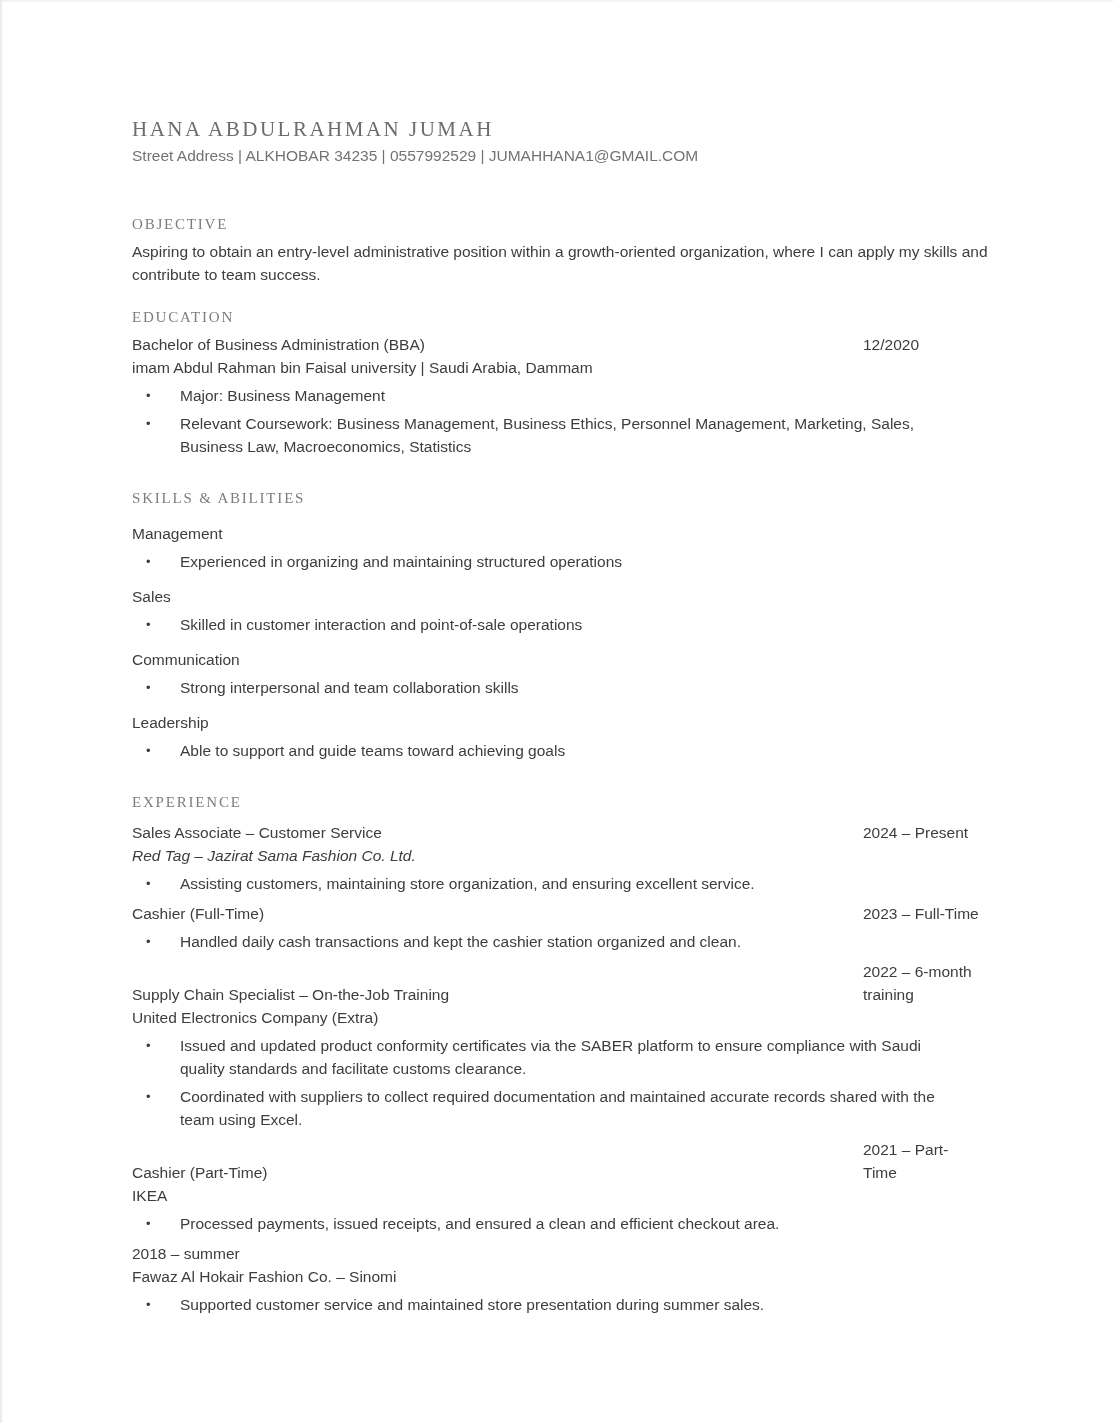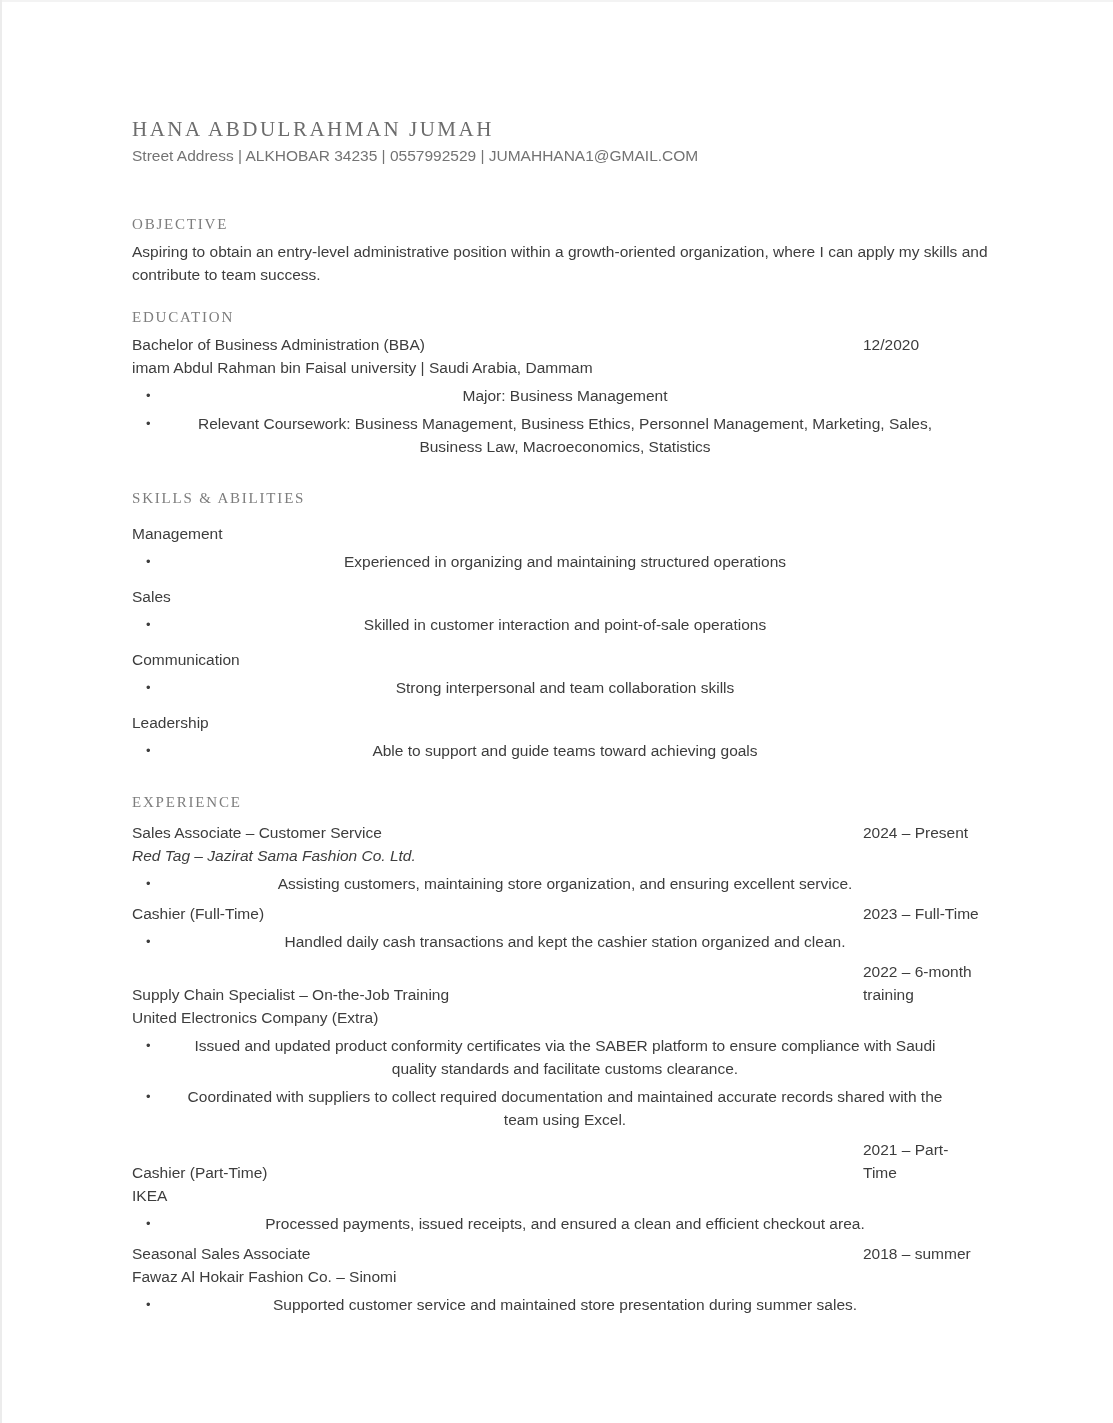--- a/index.html
+++ b/index.html
@@ -49,21 +49,21 @@
     text-align: left;
   }
   .bullet { display: flex; margin-top: 5px; }
   .bullet .dot {
     flex: 0 0 48px;
     width: 48px;
     box-sizing: border-box;
     padding-left: 14px;
     font-size: 13px;
   }
-  .bullet .btext { flex: 1 1 auto; padding-right: 40px; text-align: center; }
+  .bullet .btext { flex: 1 1 auto; padding-right: 40px; }
 
   .skill-group { margin-top: 12px; }
   .skill-group:first-of-type { margin-top: 0; }
   .job { margin-top: 7px; }
   .job:first-of-type { margin-top: 0; }
   .italic { font-style: italic; }
 </style>
 </head>
 <body>
 
@@ -171,21 +171,20 @@
     </div>
     <div>IKEA</div>
     <div class="bullet">
       <span class="dot">•</span>
       <span class="btext">Processed payments, issued receipts, and ensured a clean and efficient checkout area.</span>
     </div>
   </div>
 
   <div class="job">
     <div class="row">
-      <div class="left">Seasonal Sales Associate</div>
       <div class="date">2018 – summer</div>
     </div>
     <div>Fawaz Al Hokair Fashion Co. – Sinomi</div>
     <div class="bullet">
       <span class="dot">•</span>
       <span class="btext">Supported customer service and maintained store presentation during summer sales.</span>
     </div>
   </div>
 
 </div>

